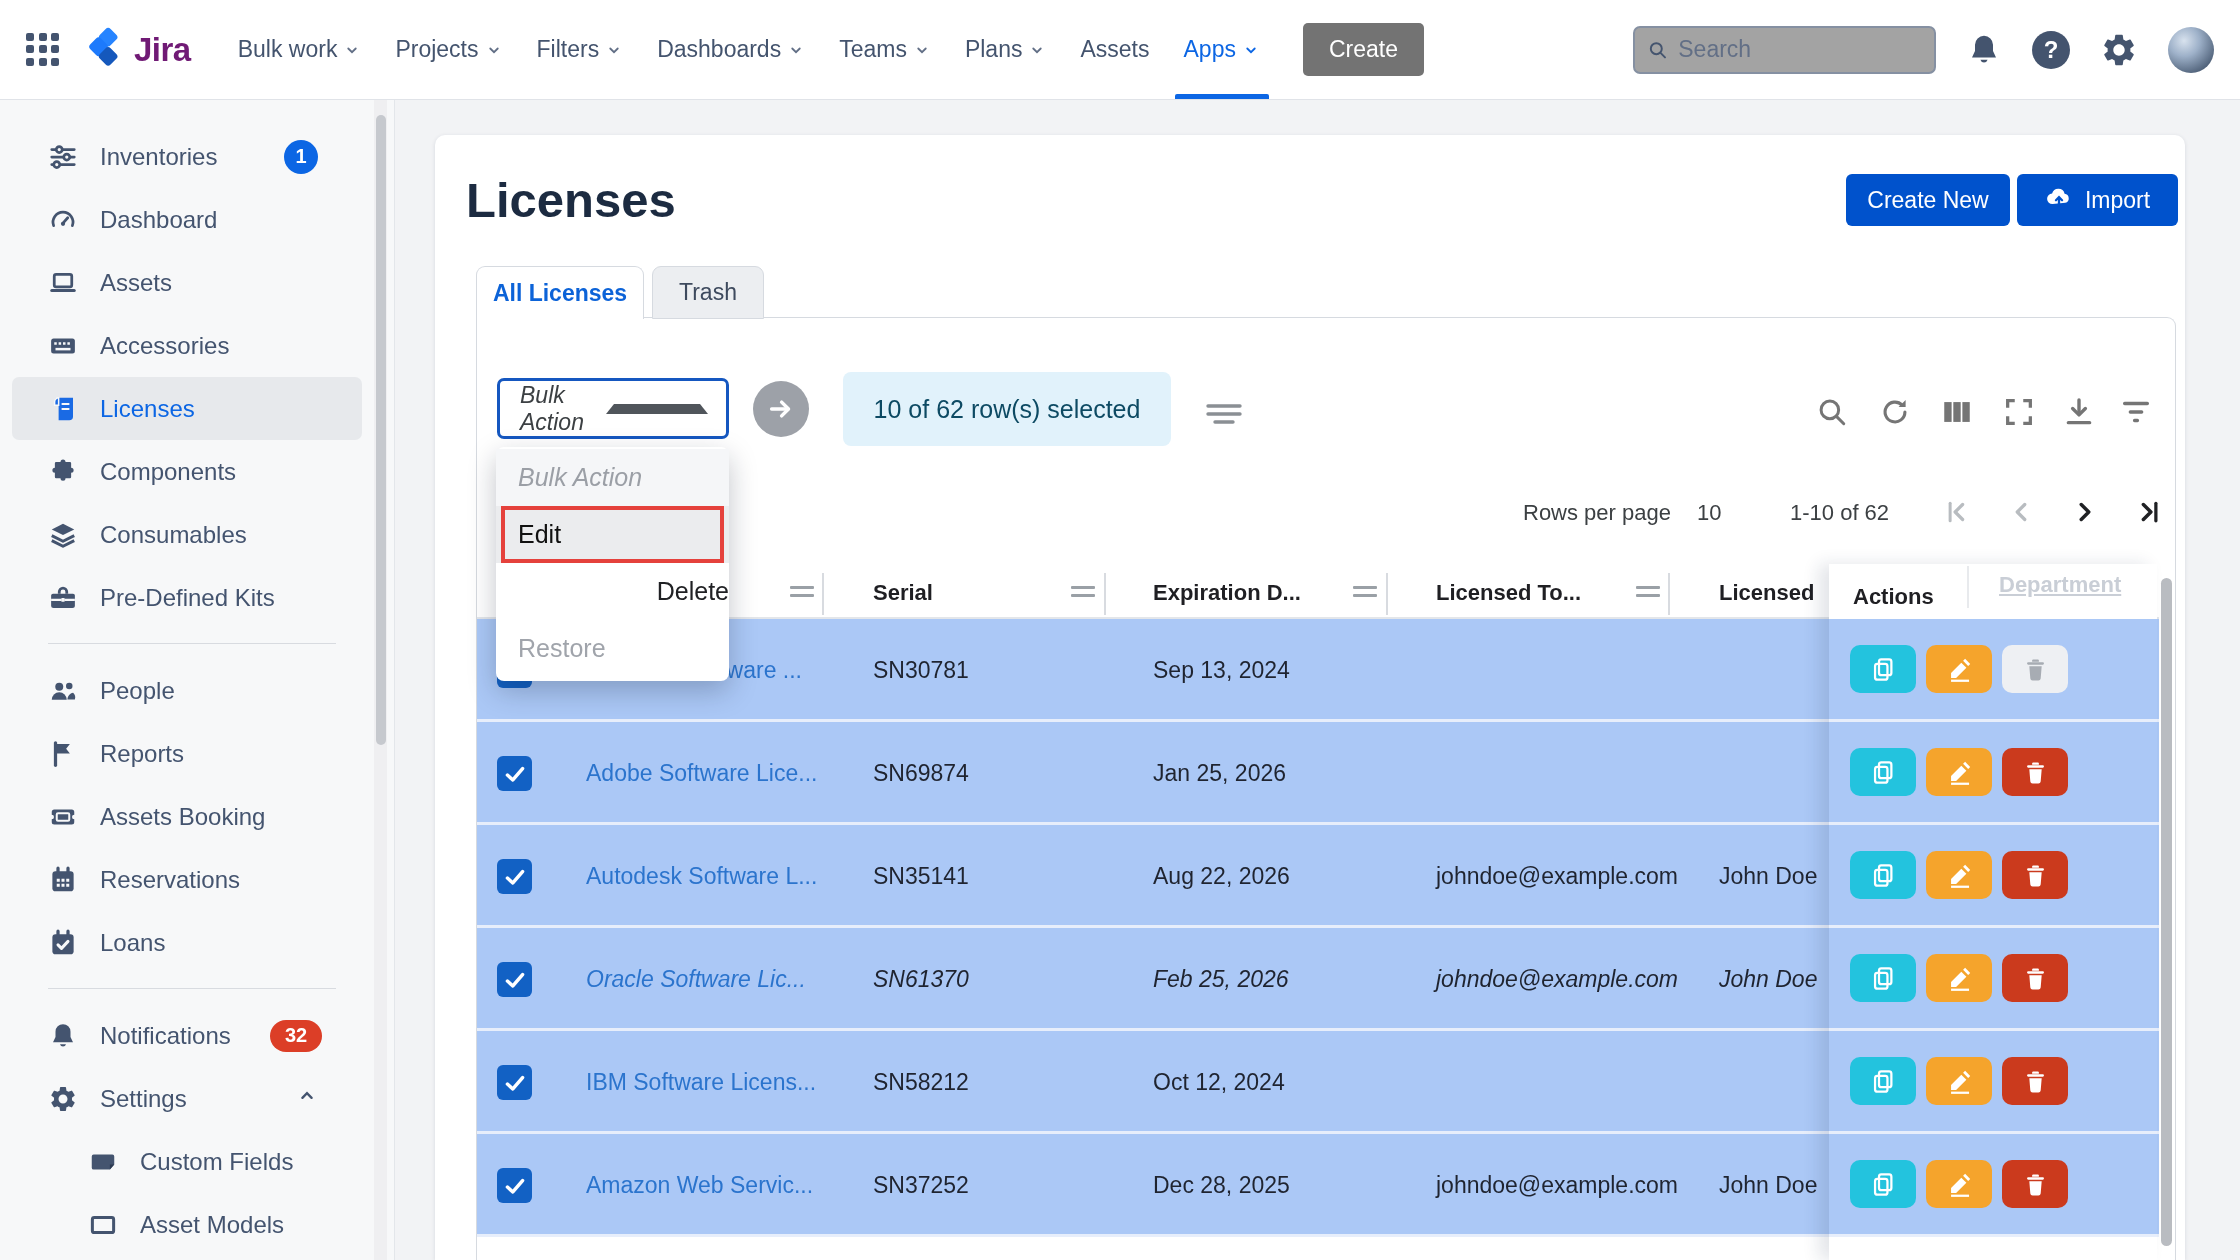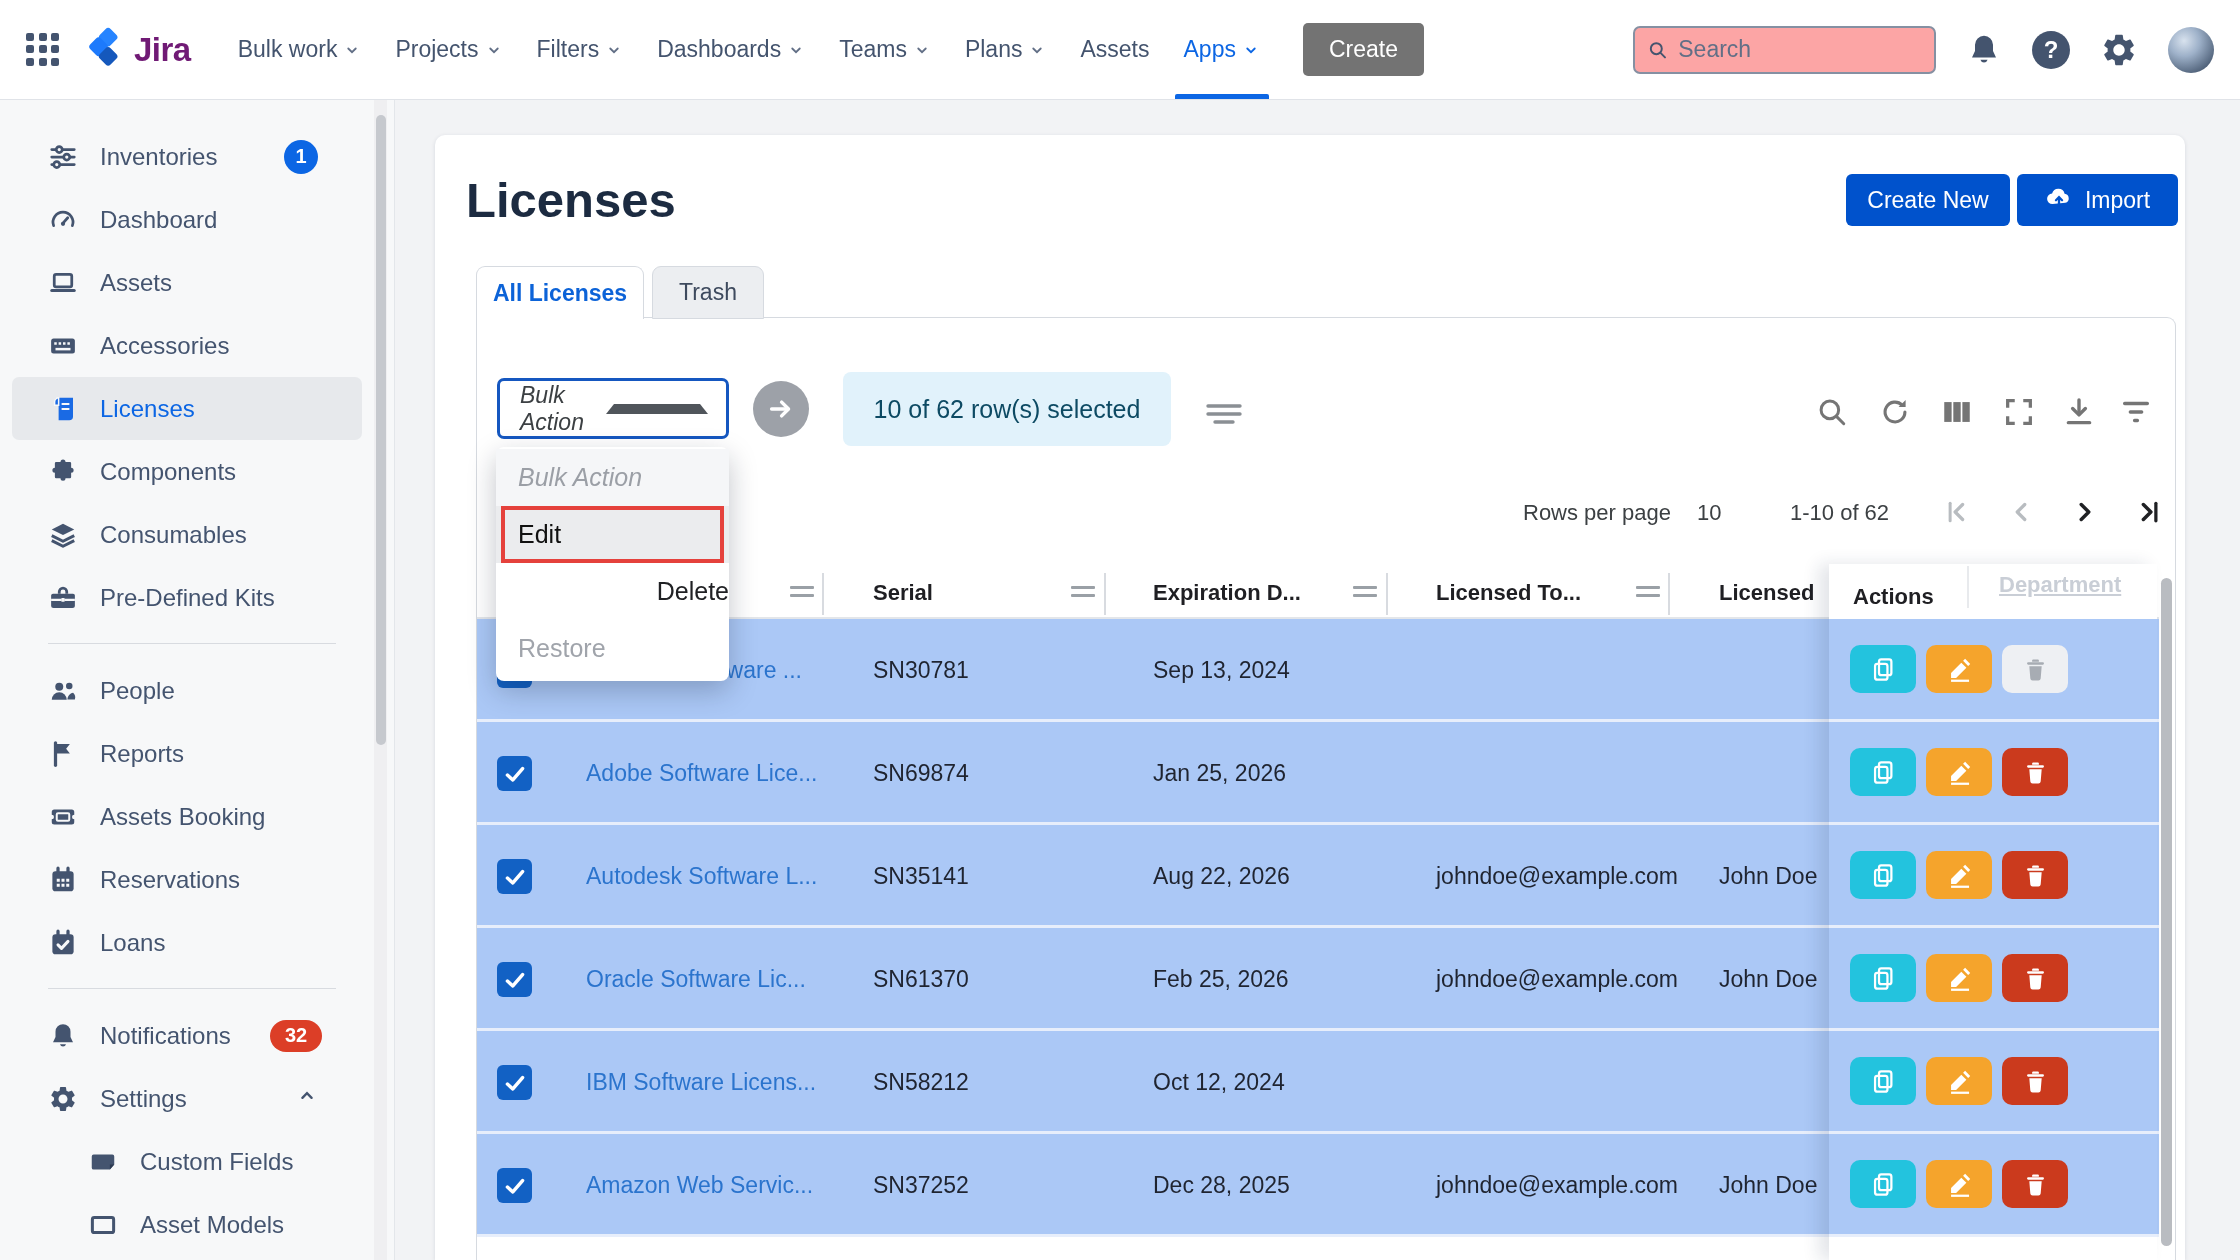--- a/index.html
+++ b/index.html
@@ -12,21 +12,21 @@
   .nav-left { display:flex; align-items:center; height:100%; padding-left:26px; }
   .grid-icon { width:34px; height:34px; display:grid; grid-template-columns:repeat(3,1fr); gap:4px; margin-right:24px; cursor:pointer; }
   .grid-icon i { width:8px; height:8px; background:#44546f; border-radius:2px; }
   .logo { display:flex; align-items:center; gap:8px; margin-right:30px; }
   .logo-text { font-size:33px; font-weight:bold; color:#701a75; letter-spacing:-0.5px; }
   .nav-item { display:flex; align-items:center; gap:6px; height:100%; padding:0 17px; font-size:23px; font-weight:500; color:#44546e; position:relative; cursor:pointer; white-space:nowrap; }
   .nav-item.active { color:#0c66e4; }
   .nav-item.active::after { content:""; position:absolute; left:8px; right:8px; bottom:0; height:5px; background:#0c66e4; border-radius:2px 2px 0 0; }
   .create-btn { margin-left:26px; background:#737373; color:#fff; font-size:23px; font-weight:500; border:none; border-radius:5px; padding:13px 26px; cursor:pointer; }
   .nav-right { margin-left:auto; display:flex; align-items:center; gap:30px; padding-right:26px; }
-  .search-box { width:303px; height:48px; border:2px solid #8590a2; border-radius:7px; display:flex; align-items:center; padding:0 12px; gap:10px; background:#fca5a5; }
+  .search-box { width:303px; height:48px; border:2px solid #8590a2; border-radius:7px; display:flex; align-items:center; padding:0 12px; gap:10px; background:#a3a3a3; }
   .search-box input { border:none; outline:none; font-size:23px; color:#44546e; width:100%; font-family:"Liberation Sans",sans-serif; background:transparent; }
   .search-box input::placeholder { color:#626f86; }
   .help-circle { width:38px; height:38px; border-radius:50%; background:#44546e; color:#fff; font-size:24px; font-weight:bold; display:flex; align-items:center; justify-content:center; cursor:pointer; }
   .avatar { width:46px; height:46px; border-radius:50%; background:radial-gradient(circle at 35% 30%, #d8e2ee 0%, #9eb1c9 35%, #55677f 75%, #2c3b52 100%); cursor:pointer; }
   .icon-btn { cursor:pointer; display:flex; align-items:center; }
 
   
   .sidebar { left:0; top:100px; width:395px; height:1160px; background:#f7f8f9; border-right:1px solid #e3e6ea; z-index:5; }
   .side-list { position:absolute; left:0; top:25px; width:372px; }
   .side-item { height:63px; display:flex; align-items:center; margin:0 10px 0 12px; padding-left:36px; gap:22px; font-size:24px; font-weight:500; color:#44546f; border-radius:7px; cursor:pointer; position:relative; }
@@ -539,21 +539,21 @@
       <svg width="26" height="26" viewBox="0 0 24 24">
         <path d="M5 13l5 4.5L19 7" stroke="#fff" stroke-width="3.2" fill="none" stroke-linecap="round" stroke-linejoin="round"></path>
       </svg>
     </span>
   <span class="cell link" style="left:109px;">Autodesk Software L...</span>
   <span class="cell" style="left:396px;">SN35141</span>
   <span class="cell" style="left:676px;">Aug 22, 2026</span>
   <span class="cell" style="left:959px;">johndoe@example.com</span>
   <span class="cell" style="left:1242px;">John Doe</span>
 </div>
-<div class="trow abs" style="top:928px;">
+<div class="trow abs" style="top:928px;font-style:italic;">
   <span class="cb">
       <svg width="26" height="26" viewBox="0 0 24 24">
         <path d="M5 13l5 4.5L19 7" stroke="#fff" stroke-width="3.2" fill="none" stroke-linecap="round" stroke-linejoin="round"></path>
       </svg>
     </span>
   <span class="cell link" style="left:109px;">Oracle Software Lic...</span>
   <span class="cell" style="left:396px;">SN61370</span>
   <span class="cell" style="left:676px;">Feb 25, 2026</span>
   <span class="cell" style="left:959px;">johndoe@example.com</span>
   <span class="cell" style="left:1242px;">John Doe</span>

